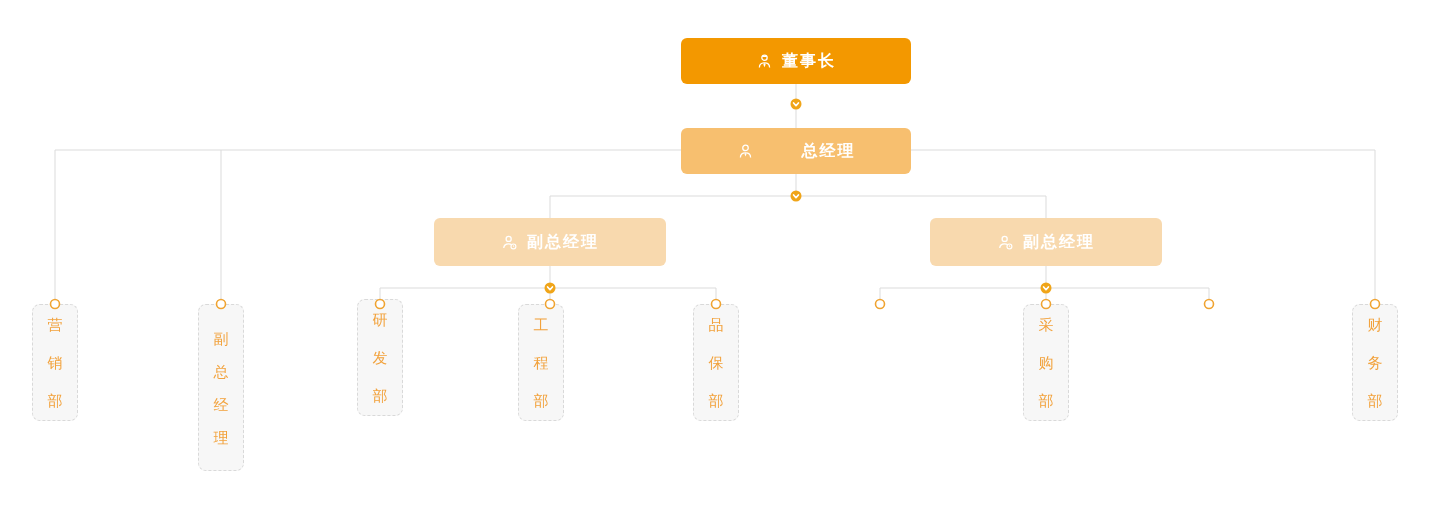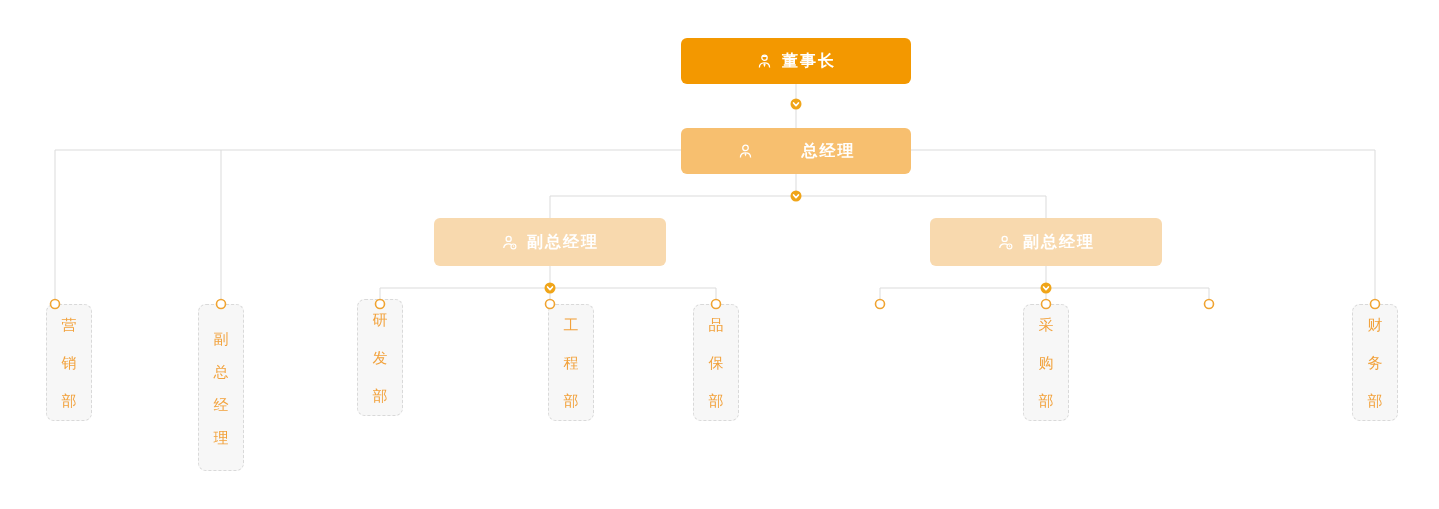--- a/index.html
+++ b/index.html
@@ -144,30 +144,30 @@
   <div class="mgr-node" id="node-deputy-r">
     <svg width="17" height="17" viewBox="0 0 16 16">
       <circle cx="7.2" cy="4.6" r="2.4" fill="none" stroke="#fff" stroke-width="1.2"></circle>
       <path d="M2.6 13.2 c0-2.5 2-4 4.6-4 1 0 1.9.2 2.6.7" fill="none" stroke="#fff" stroke-width="1.2"></path>
       <circle cx="11.7" cy="11.7" r="2.3" fill="none" stroke="#fff" stroke-width="1.1"></circle>
       <path d="M11.7 10.7 v1 l0.8 0.5" fill="none" stroke="#fff" stroke-width="0.9"></path>
     </svg>
     <span>副总经理</span>
   </div>
 
-  <div class="dept-node" style="left:46px;top:304px;height:117px;">
+  <div class="dept-node" style="left:32px;top:304px;height:117px;">
     <span class="dept-label">营销部</span>
   </div>
   <div class="dept-node tall" style="left:198px;top:304px;height:167px;">
     <span class="dept-label">副总经理</span>
   </div>
   <div class="dept-node" style="left:357px;top:299px;height:117px;">
     <span class="dept-label">研发部</span>
   </div>
-  <div class="dept-node" style="left:548px;top:304px;height:117px;justify-content:center;">
+  <div class="dept-node" style="left:518px;top:304px;height:117px;justify-content:center;">
     <span class="dept-label">工程部</span>
   </div>
   <div class="dept-node" style="left:693px;top:304px;height:117px;">
     <span class="dept-label">品保部</span>
   </div>
   <div class="dept-node" style="left:1023px;top:304px;height:117px;justify-content:center;">
     <span class="dept-label">采购部</span>
   </div>
   <div class="dept-node" style="left:1352px;top:304px;height:117px;">
     <span class="dept-label">财务部</span>

